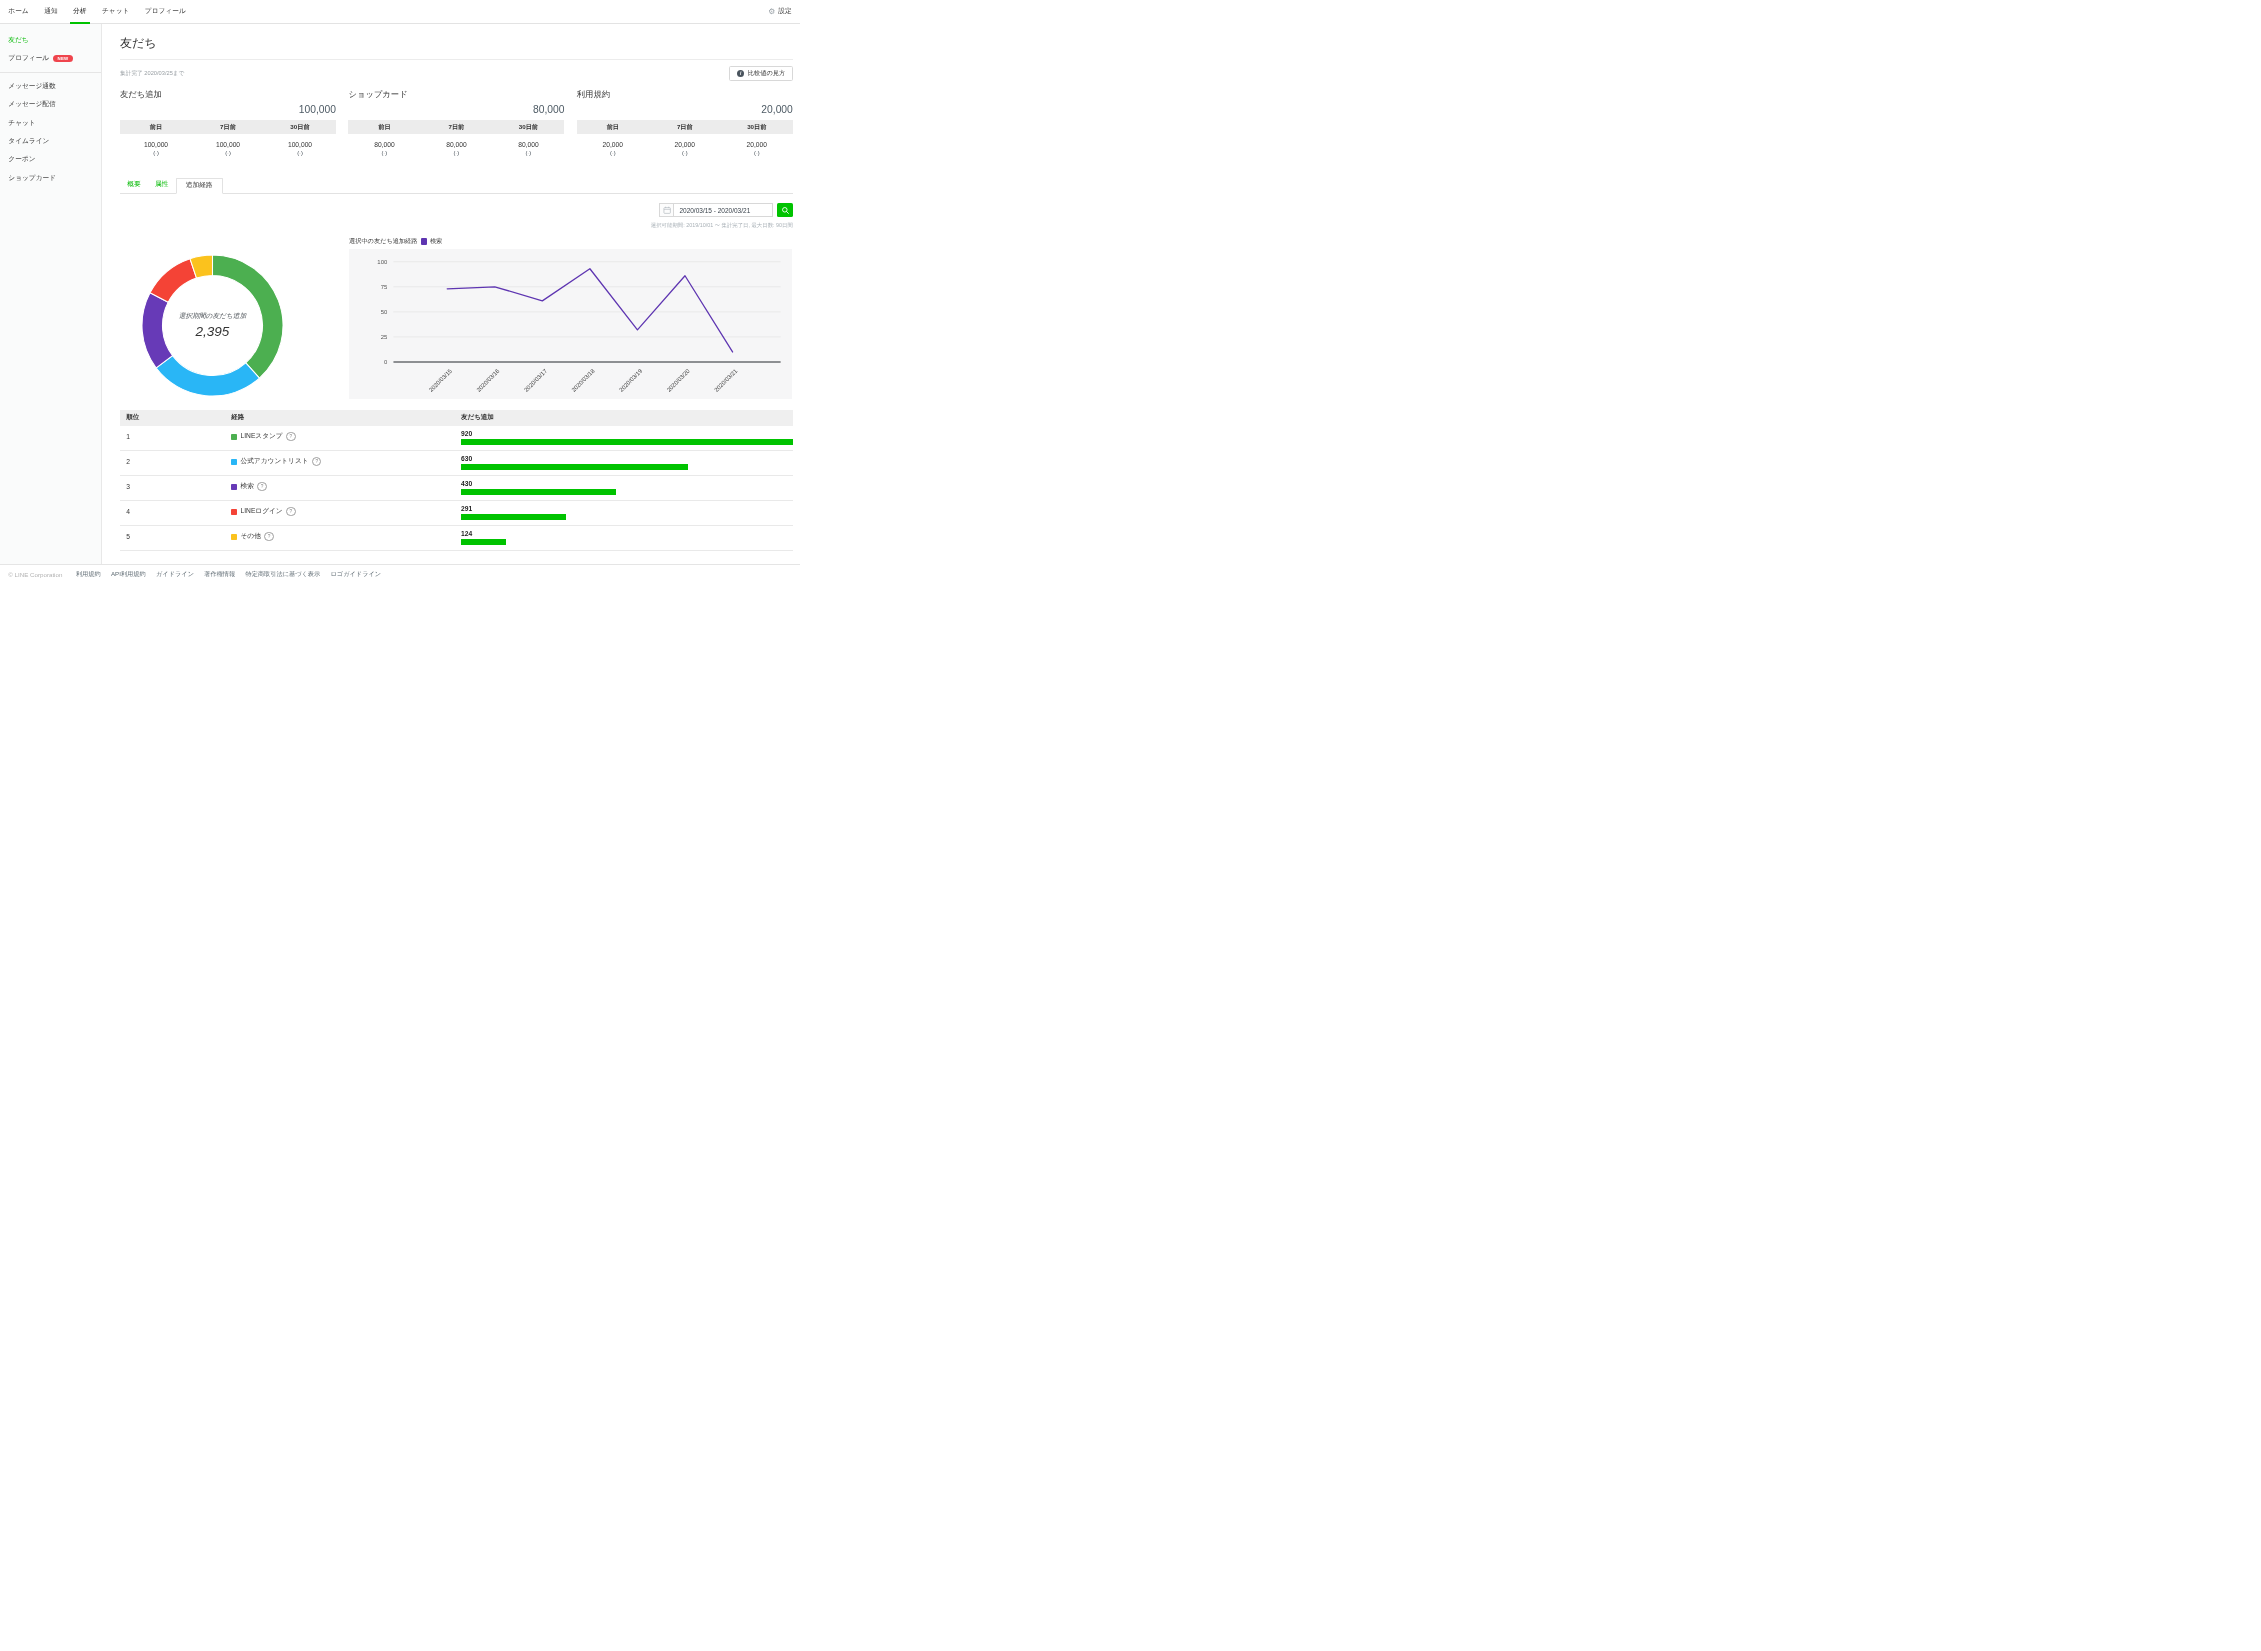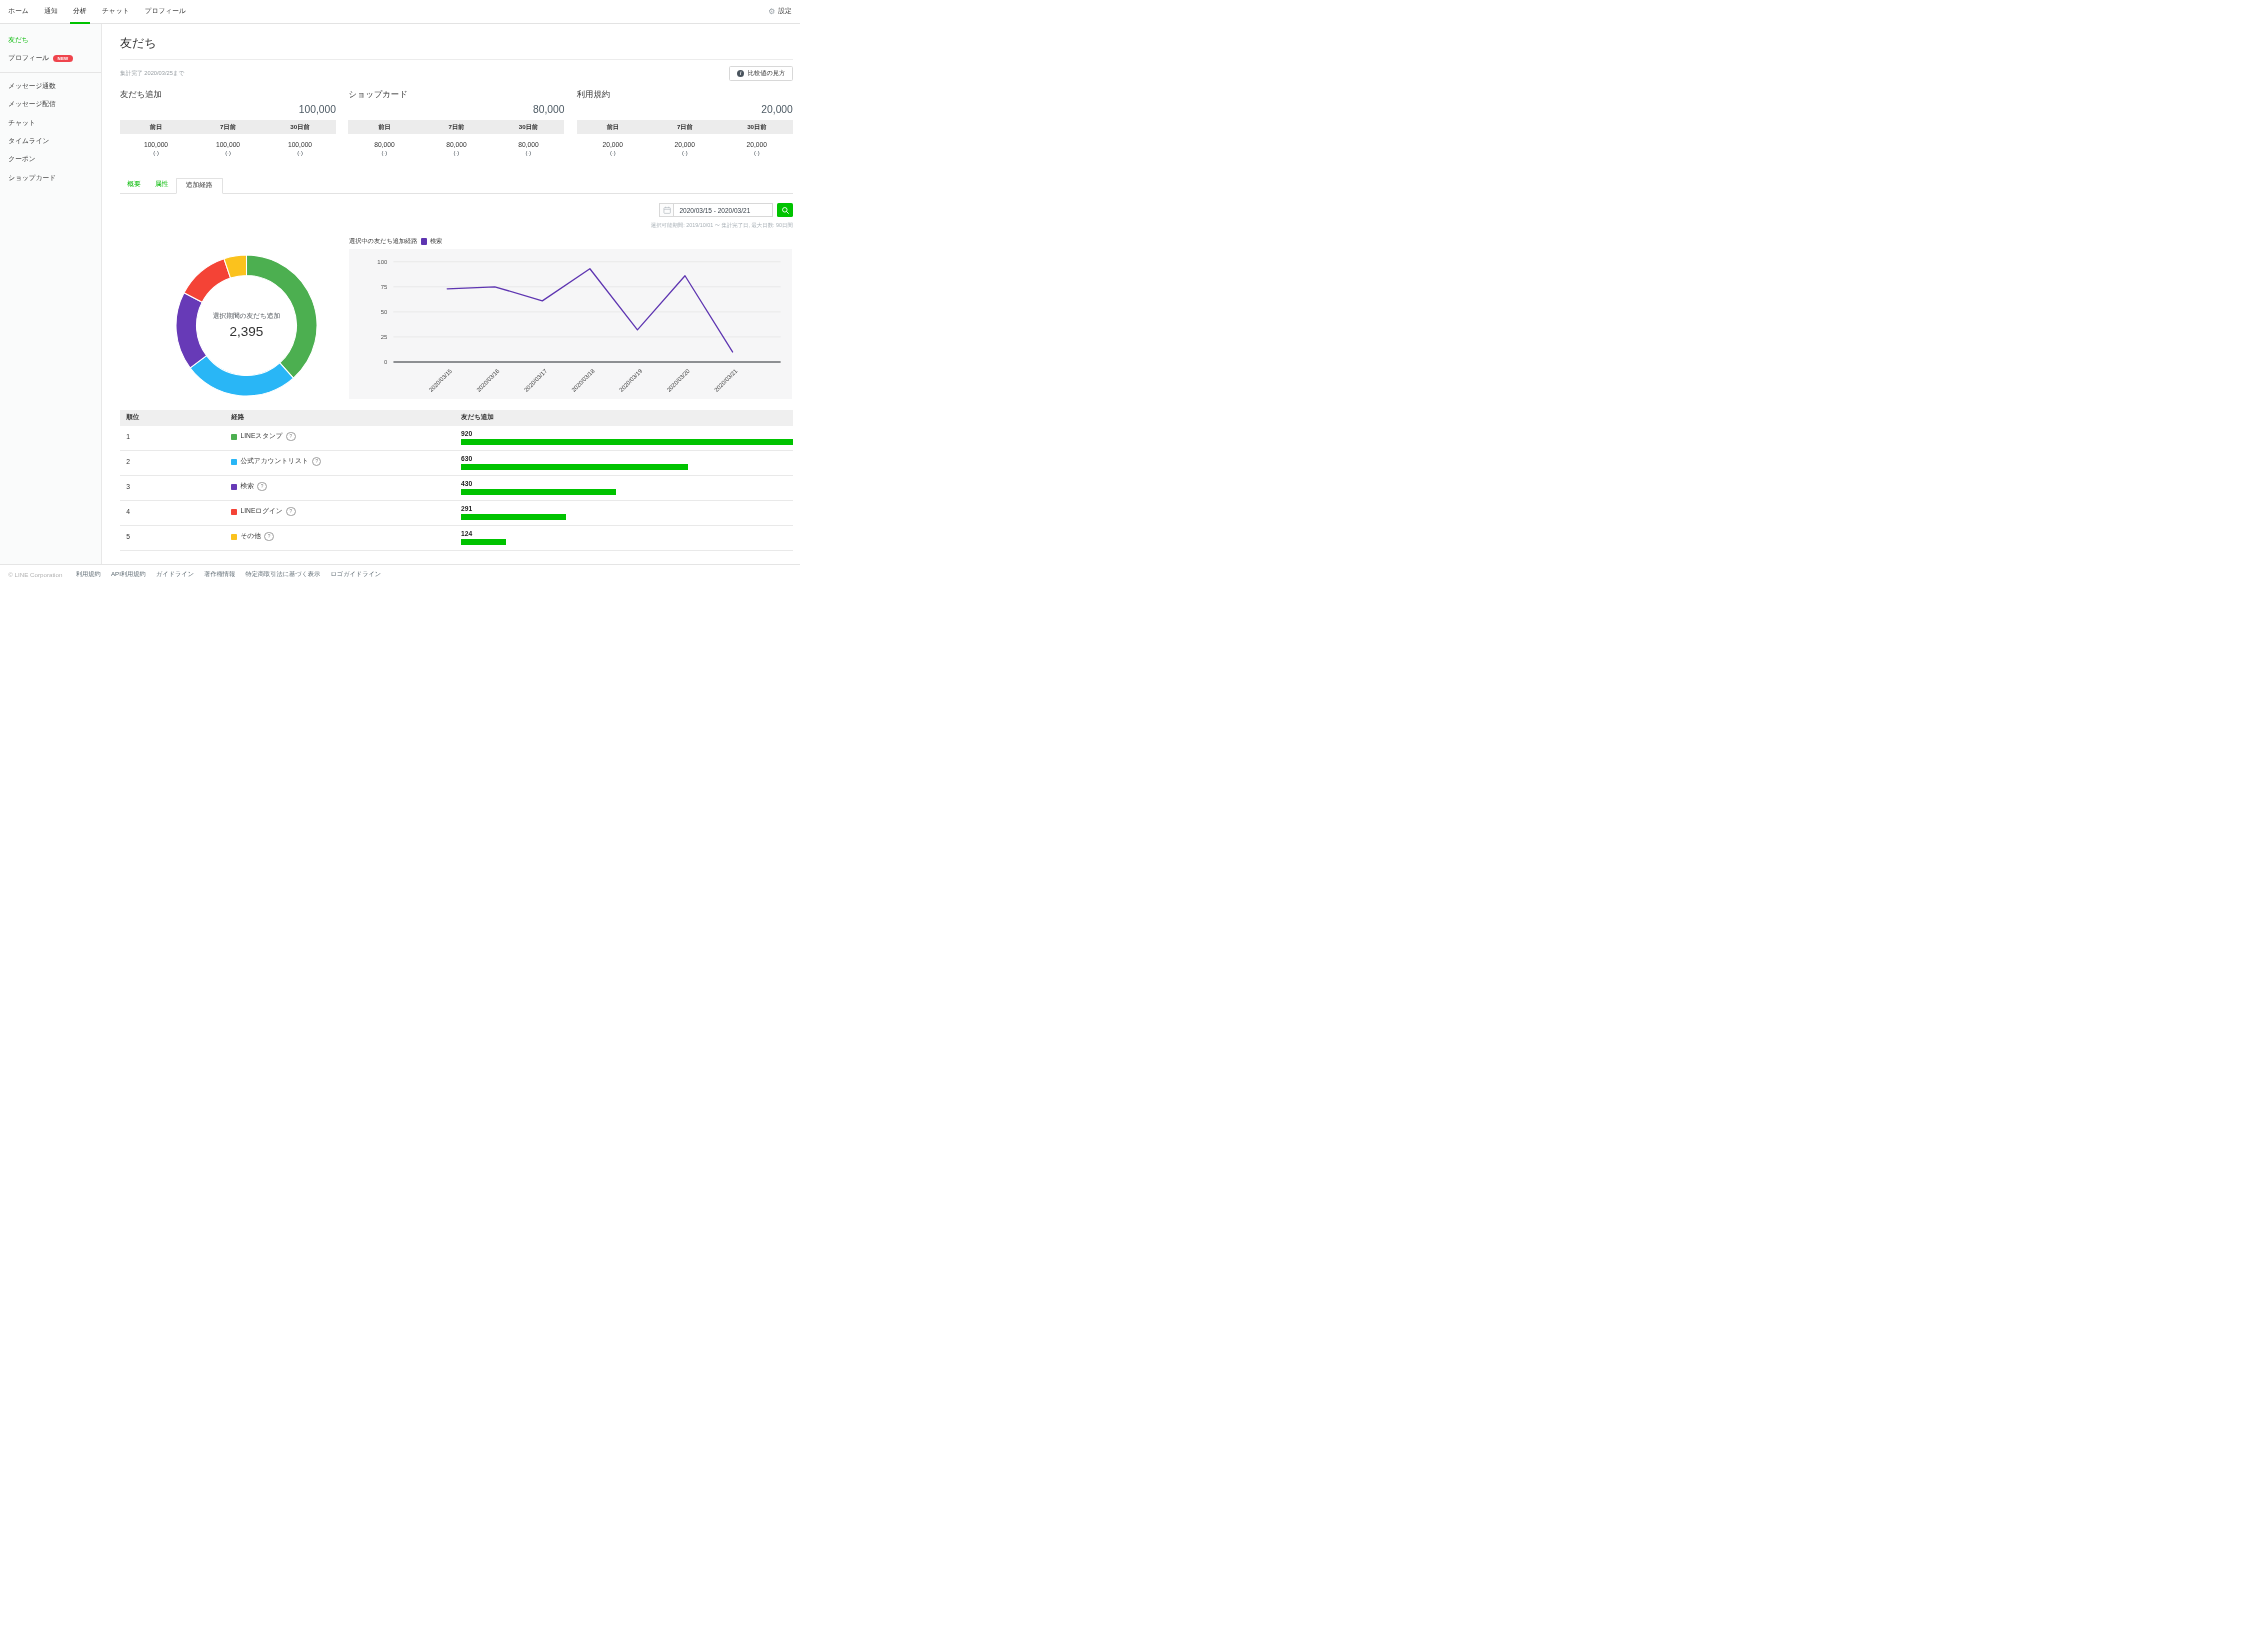--- a/index.html
+++ b/index.html
@@ -67,21 +67,21 @@
   .dp-input{width:100px;border:0.5px solid #d8d8d8;font-size:6.5px;color:#3a434c;
             padding:0 5.2px;box-sizing:border-box;font-family:inherit;background:#fff;}
   .dp-search{width:15.5px;margin-left:4.1px;background:#00c300;border:none;border-radius:1.6px;
              display:flex;align-items:center;justify-content:center;cursor:pointer;}
   .dp-note{position:absolute;right:7.2px;top:222px;font-size:5.4px;color:#a9b1b7;}
 
   
   .legend{position:absolute;left:349px;top:237px;display:flex;align-items:center;gap:3.1px;font-size:6.2px;color:#333;}
   .legend .swatch{width:6.2px;height:6.2px;border-radius:1px;background:#5e35b1;}
   .line-chart{position:absolute;left:349px;top:249px;width:443px;height:150px;background:#f6f6f7;}
-  .donut-wrap{position:absolute;left:176px;top:255px;width:141px;height:141px;}
+  .donut-wrap{position:absolute;left:142px;top:255px;width:141px;height:141px;font-style:italic;}
   .donut-center{position:absolute;inset:0;display:flex;flex-direction:column;align-items:center;
                 justify-content:center;text-align:center;pointer-events:none;}
   .donut-label{font-size:6.7px;color:#4a5056;}
   .donut-value{font-size:13.5px;color:#333;margin-top:2.6px;}
 
   
   .rank-table{position:absolute;left:120px;right:7.2px;top:410px;}
   .rt-head{display:flex;background:#efefef;height:15.5px;align-items:center;
            font-size:6.5px;font-weight:bold;color:#333;}
   .rt-row{display:flex;height:24px;border-bottom:0.5px solid #e9e9e9;}

